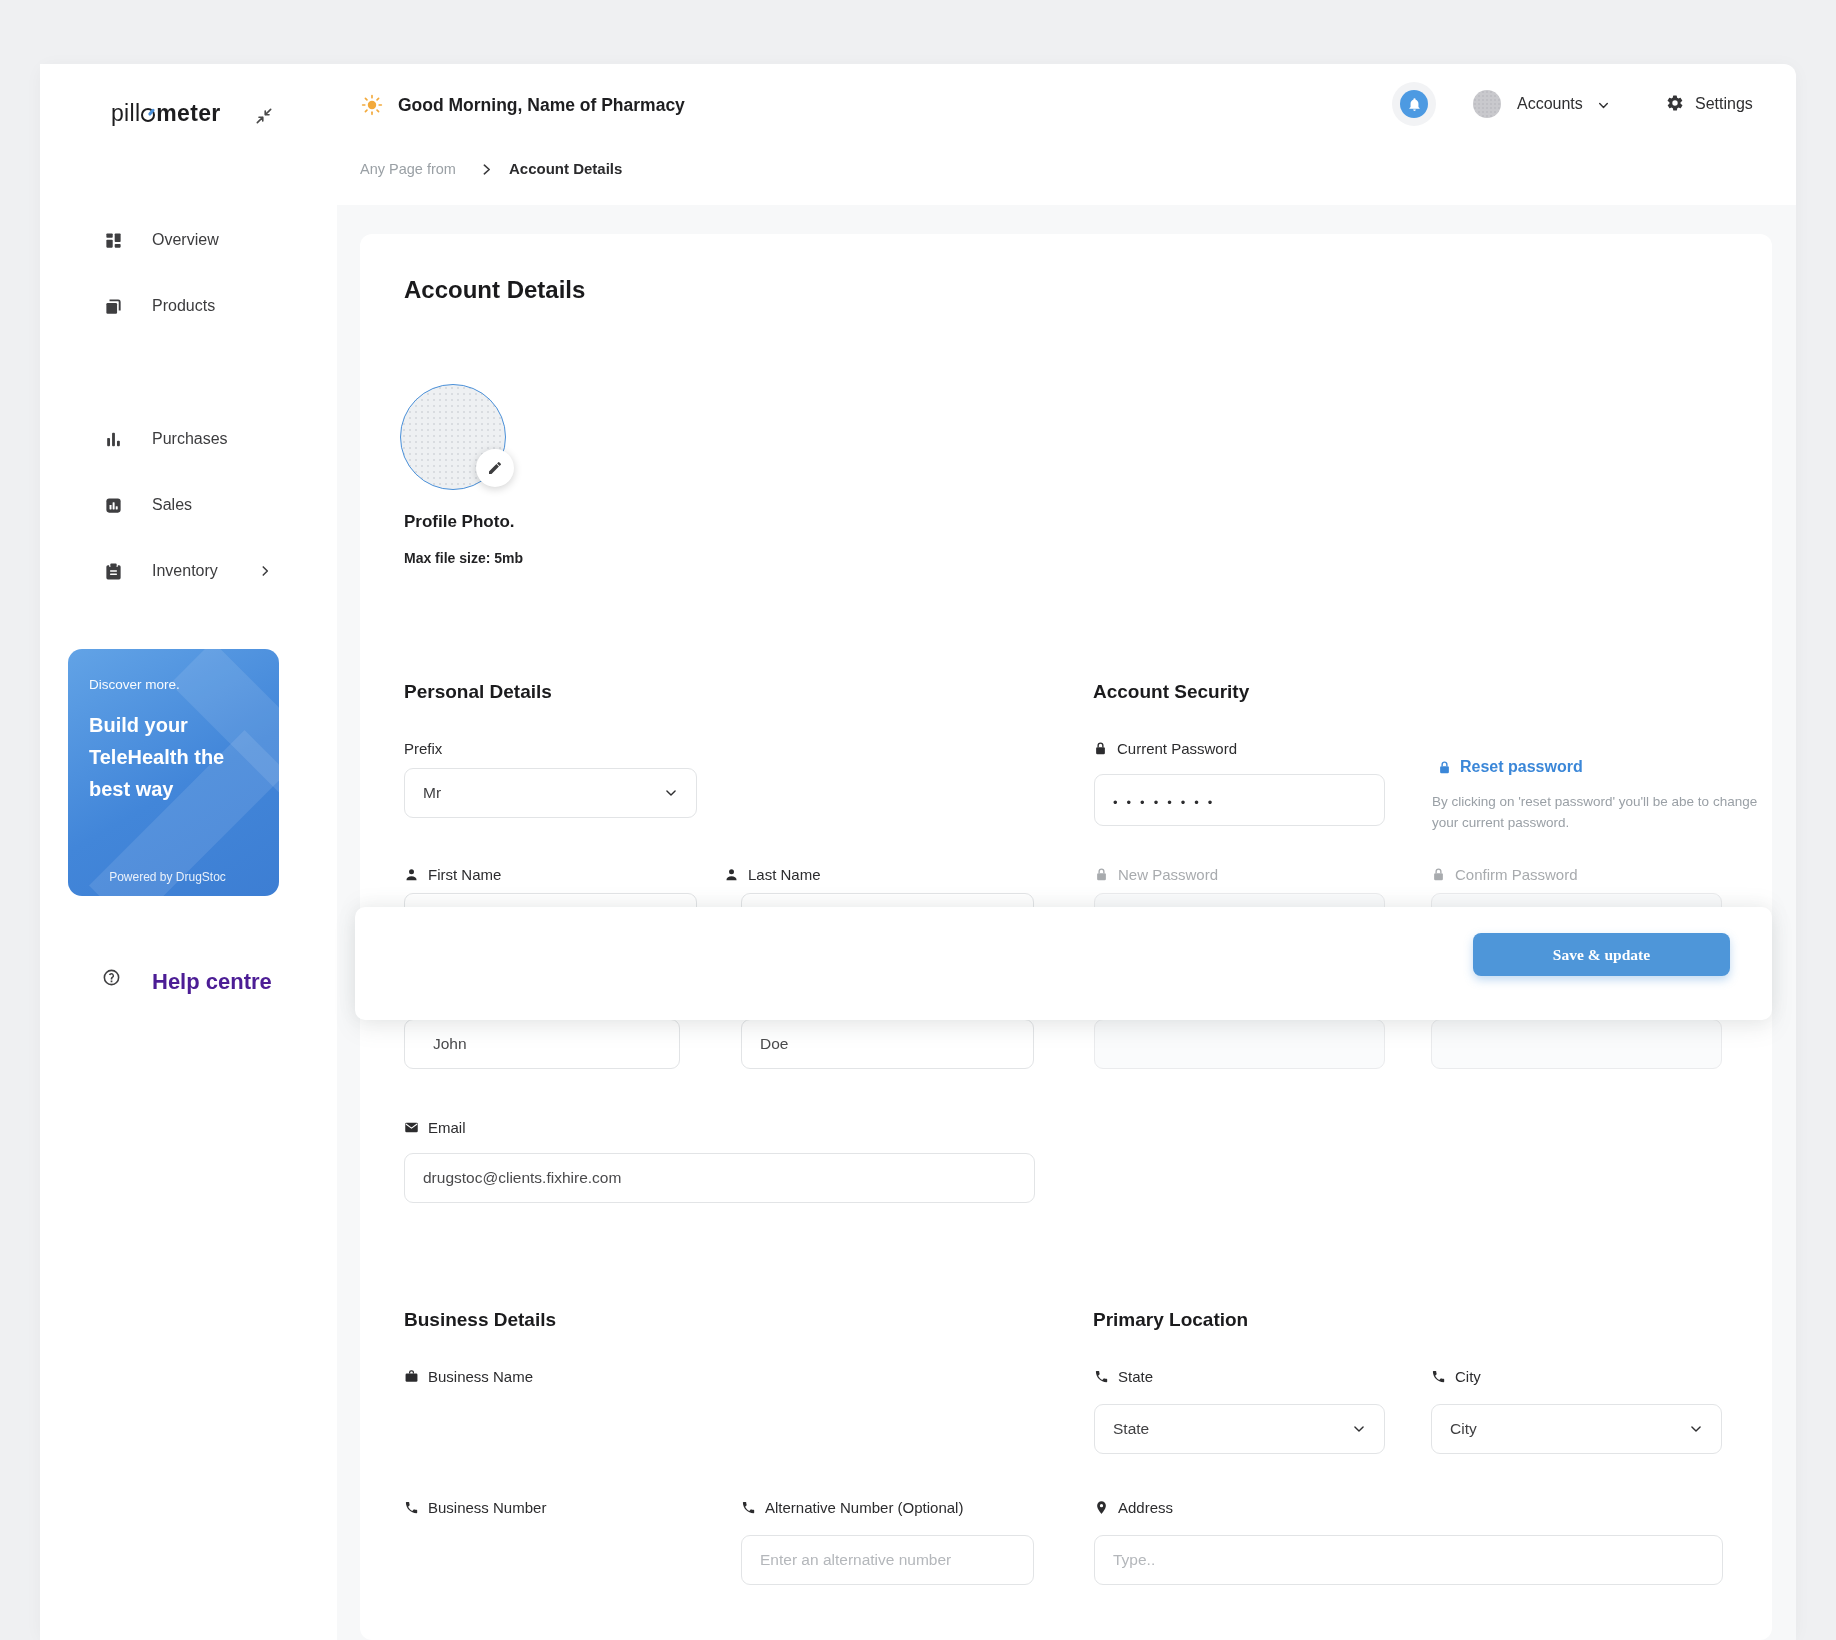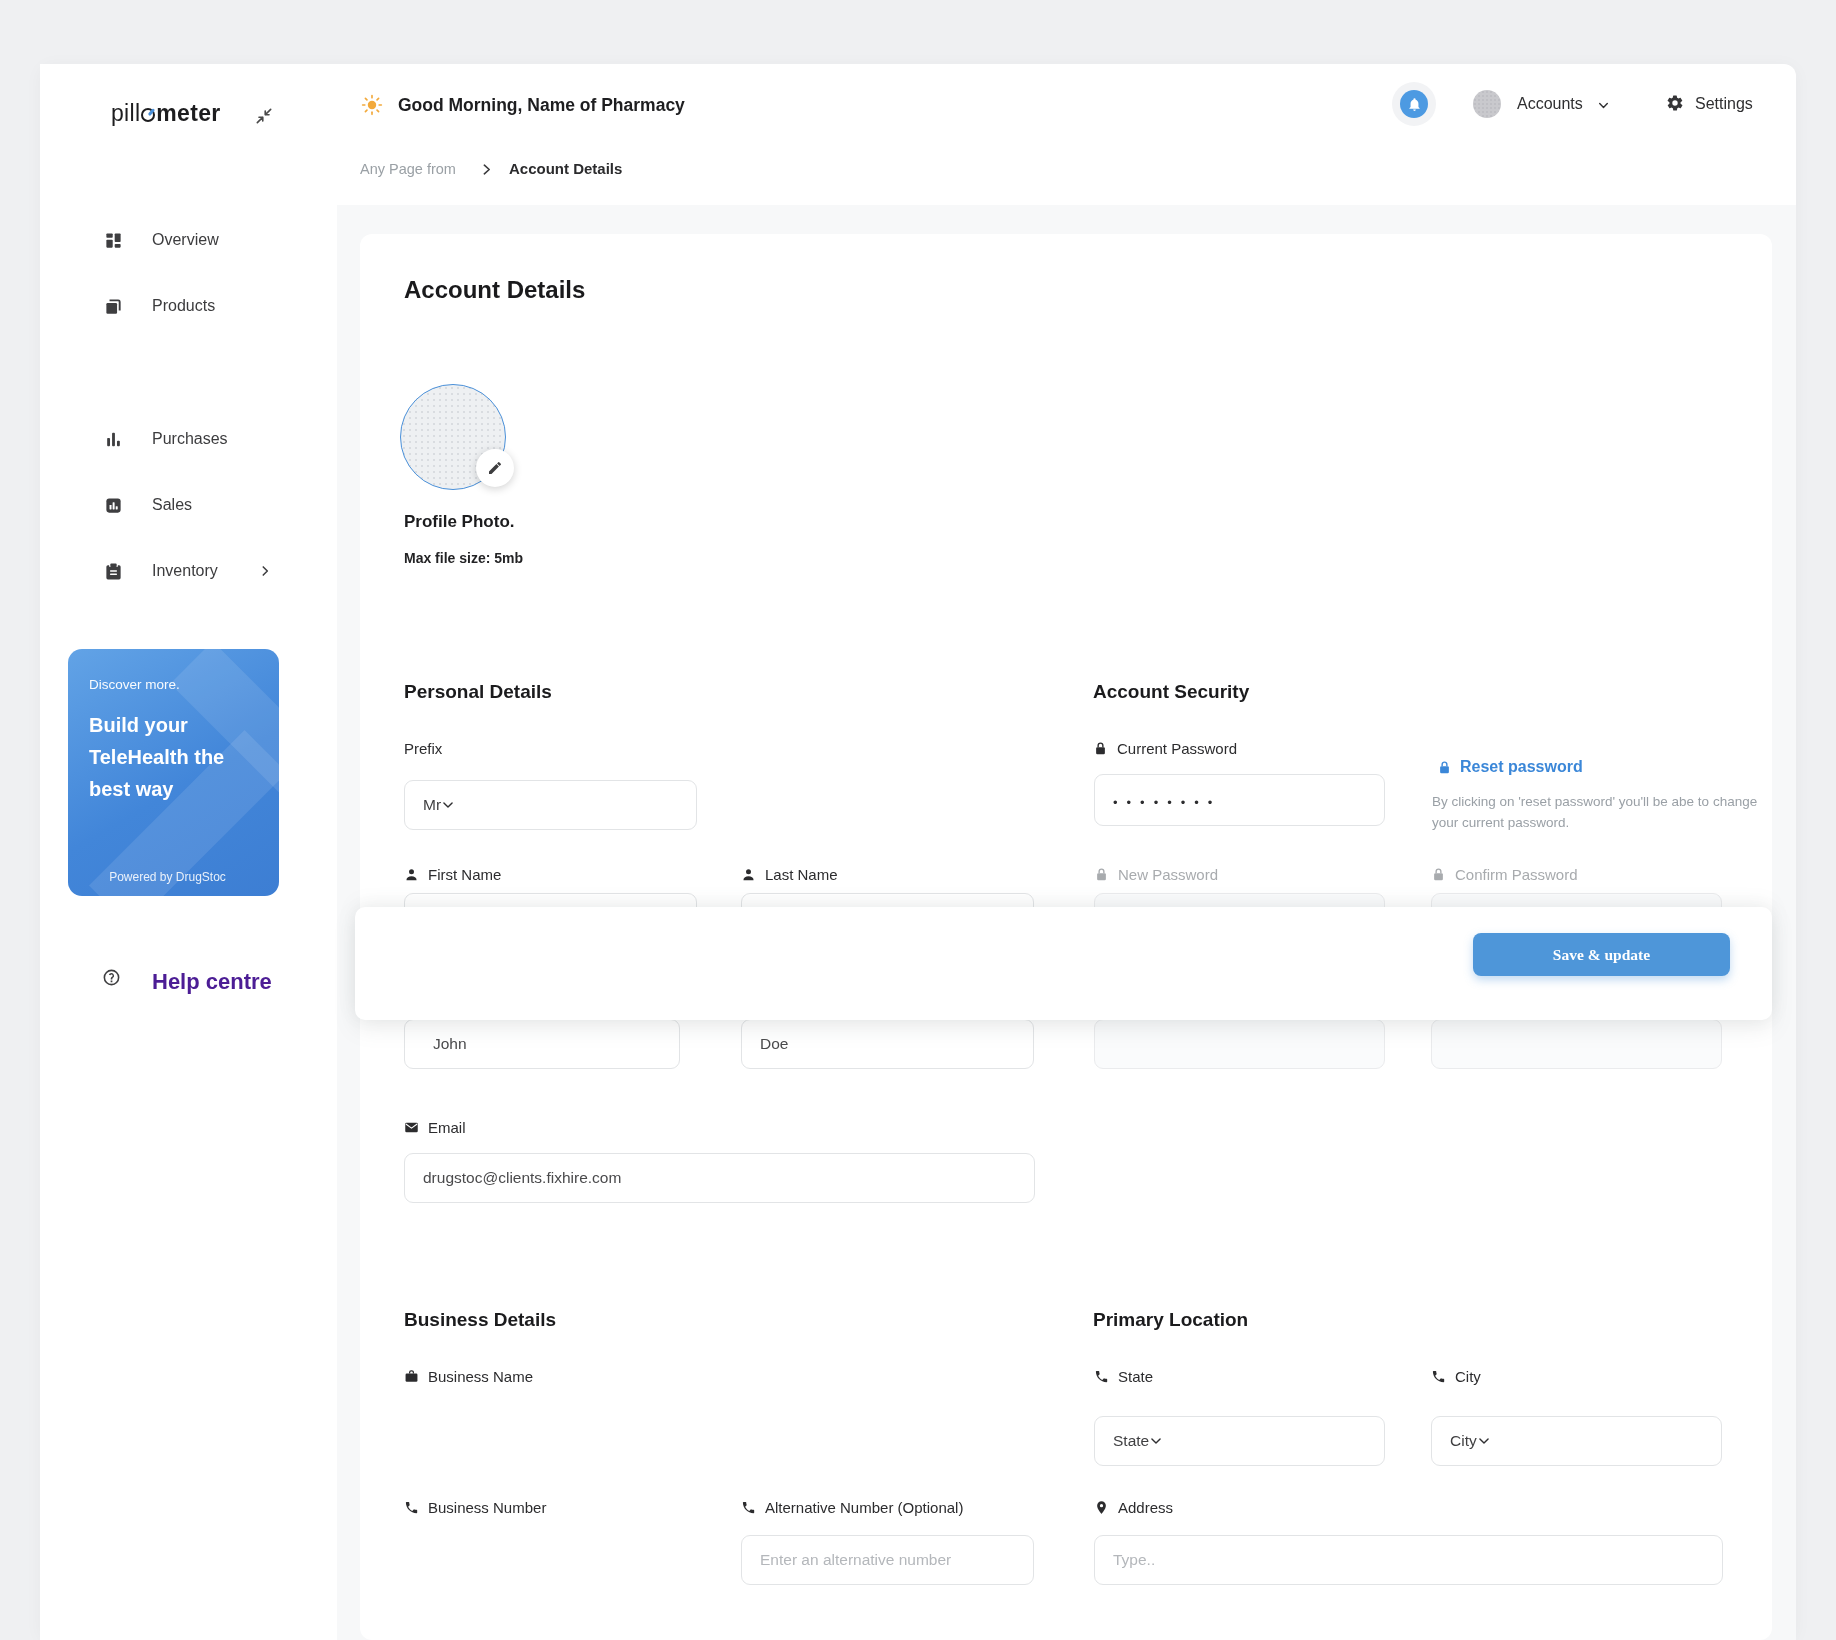--- a/index.html
+++ b/index.html
@@ -73,21 +73,21 @@
 
   .sec-head { position:absolute; font-size:19px; font-weight:700; color:#1b1b1d; }
   .flabel { position:absolute; display:flex; align-items:center; gap:9px; font-size:15px; font-weight:500; color:#2c2c2e; }
   .flabel svg { width:15px; height:15px; flex:0 0 auto; }
   .flabel.muted { color:#a8abae; }
   .field { position:absolute; height:50px; background:#fff; border:1px solid #e2e4e6; border-radius:9px;
            font-size:15.5px; color:#4a4a4c; padding:0 18px; display:flex; align-items:center;
            font-family:inherit; outline:none; }
   input.field { width:100%; }
   .field.dim { background:#fafbfc; border-color:#eaebed; }
-  .select { cursor:pointer; color:#3f3f41;margin-top:12px; }
+  .select { cursor:pointer; justify-content:space-between; color:#3f3f41; }
   .select svg { width:14px; height:14px; color:#2f2f31; }
   .field::placeholder { color:#b4b7bb; }
   .pw-dots { letter-spacing:9px; font-size:13px; color:#2c2c2e; padding-top:4px; }
 
   .reset-link { position:absolute; left:1397px; top:694px; display:flex; align-items:center; gap:8px;
                 color:#3b87d8; font-size:16px; font-weight:600; cursor:pointer; }
   .reset-link svg { width:15px; height:15px; }
   .reset-hint { position:absolute; left:1392px; top:727px; width:336px; font-size:13.5px; line-height:21px; color:#9aa0a6; }
 
   .savebar { position:absolute; left:315px; top:843px; width:1417px; height:113px; background:#fff; z-index:6;
@@ -273,21 +273,21 @@
   </div>
   <div class="reset-hint">By clicking on 'reset password' you'll be abe to change your current password.</div>
 
   <div class="flabel" style="left:364px; top:802px;">
     <svg viewBox="0 0 24 24" fill="currentColor">
         <circle cx="12" cy="7.5" r="4"></circle>
         <path d="M4 20.5c0-3.8 3.6-5.7 8-5.7s8 1.9 8 5.7v.5H4z"></path>
       </svg>
     <span>First Name</span>
   </div>
-  <div class="flabel" style="left:701px; top:802px;">
+  <div class="flabel" style="left:684px; top:802px;">
     <svg viewBox="0 0 24 24" fill="currentColor">
         <circle cx="12" cy="7.5" r="4"></circle>
         <path d="M4 20.5c0-3.8 3.6-5.7 8-5.7s8 1.9 8 5.7v.5H4z"></path>
       </svg>
     <span>Last Name</span>
   </div>
   <div class="flabel muted" style="left:1054px; top:802px;">
     <svg viewBox="0 0 24 24" fill="currentColor">
         <rect x="5" y="10" width="14" height="11" rx="2"></rect>
         <path d="M8.2 10V7.2a3.8 3.8 0 0 1 7.6 0V10" fill="none" stroke="currentColor" stroke-width="2.2"></path>

